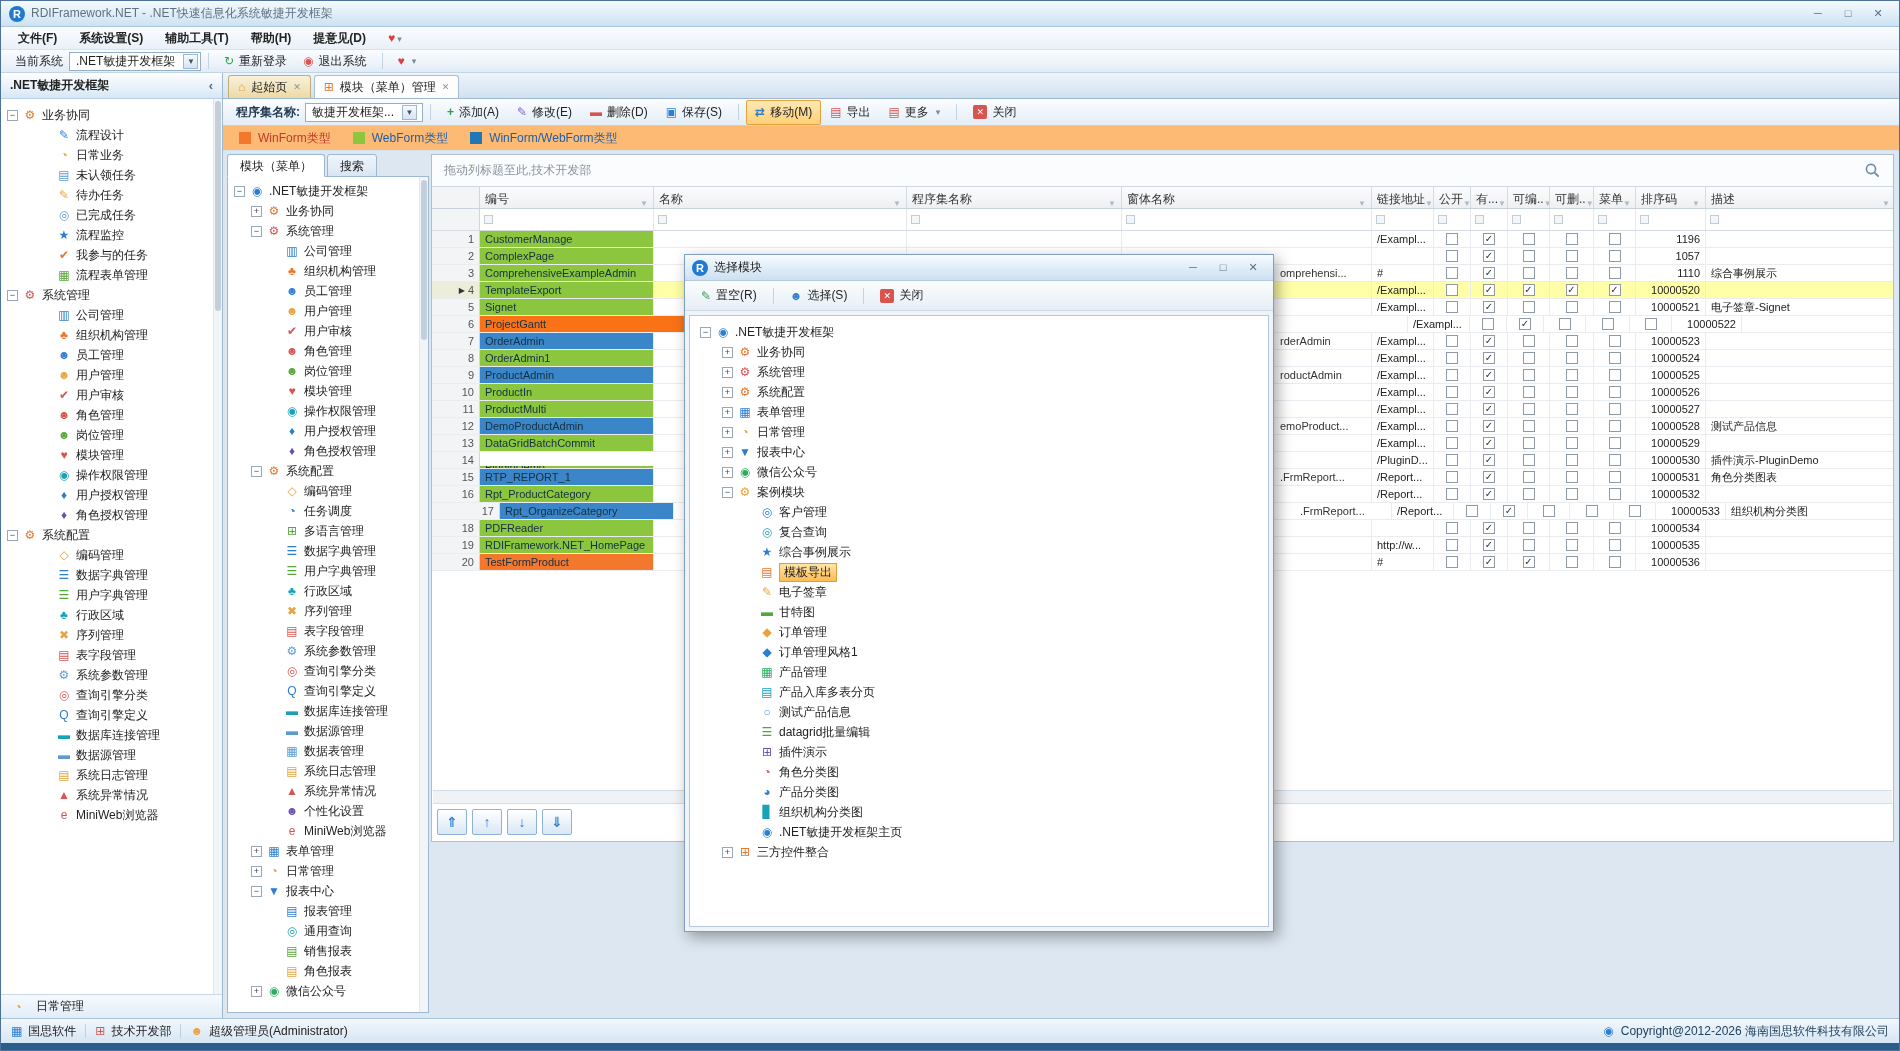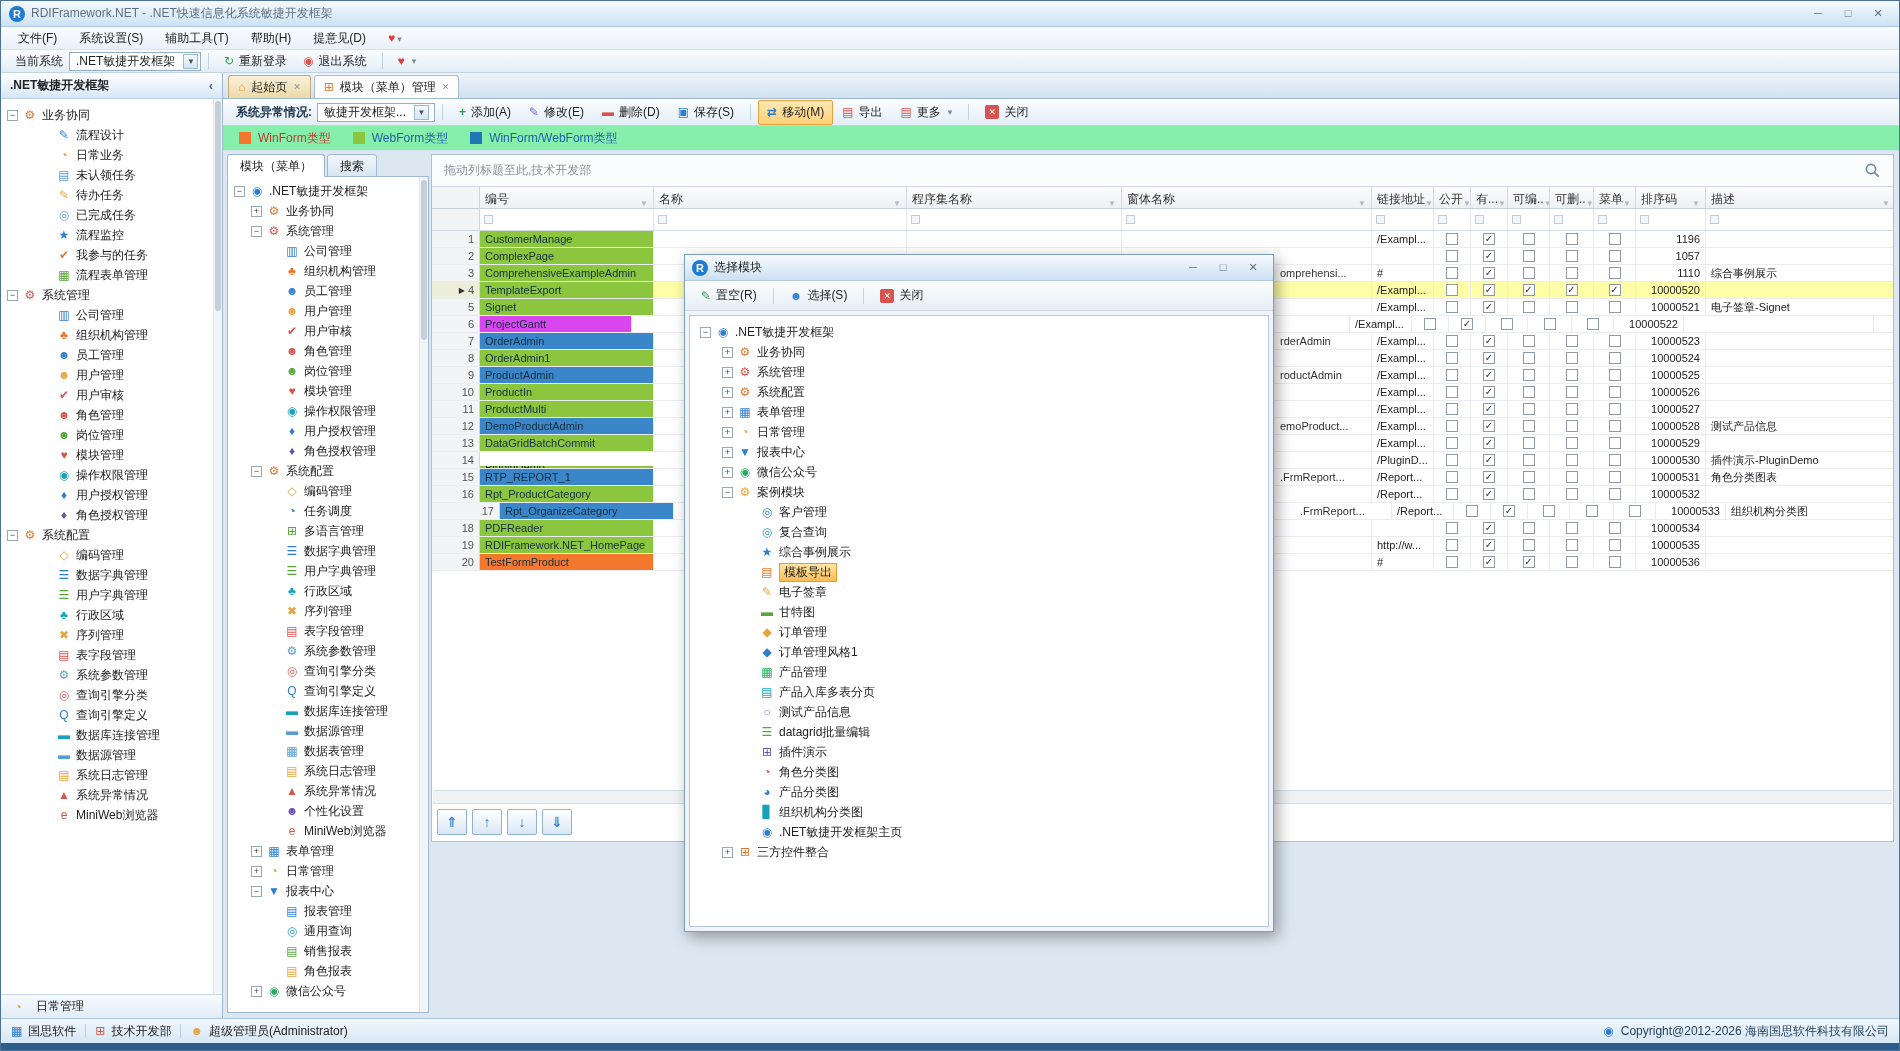--- a/index.html
+++ b/index.html
@@ -14,21 +14,21 @@
   .app-icon { width:16px; height:16px; border-radius:50%; background:#1f7ad4; color:#fff;
     font-size:11px; font-weight:bold; text-align:center; line-height:16px; margin-right:6px; flex:none; }
   .title-text { color:#5f7083; }
   .winbtns { margin-left:auto; display:flex; gap:4px; }
   .winbtn { width:26px; height:18px; text-align:center; line-height:17px; color:#5d6f84; font-size:11px; }
 
   
   .menubar { position:absolute; top:26px; left:0; right:0; height:23px;
     background:linear-gradient(#fbfdff,#e8f0f8); border-bottom:1px solid #d6e2ee;
     display:flex; align-items:center; padding:0 6px; }
-  .menu-item { padding:8px 11px; white-space:nowrap; }
+  .menu-item { padding:8px 11px; white-space:nowrap;font-weight:bold; }
   .heart { color:#e03a3a; font-size:12px; }
   .dd { color:#7a8a9a; font-size:9px; margin-left:2px; }
   .toolbar2 { position:absolute; top:49px; left:0; right:0; height:23px;
     background:linear-gradient(#fbfdff,#e2ecf6); border-bottom:1px solid #c3d4e4;
     display:flex; align-items:center; padding:0 8px; }
   .tlabel { padding:0 6px; white-space:nowrap; }
   .combo { background:#fff; border:1px solid #93afc9; height:19px; display:flex; align-items:center;
     padding:0 2px 0 6px; white-space:nowrap; }
   .combo .cbtn { width:15px; height:15px; margin-left:8px; background:linear-gradient(#f6fbfe,#d4e5f3);
     border:1px solid #9db8d0; font-size:8px; color:#456; text-align:center; line-height:13px; flex:none; }
@@ -70,21 +70,21 @@
 
   .modbar { height:27px; background:linear-gradient(#fbfdff,#e3edf7); border-bottom:1px solid #c2d3e3;
     display:flex; align-items:center; padding:0 8px; }
   .modbar .blabel { font-weight:bold; color:#223a52; padding:0 5px; white-space:nowrap; }
   .mbtn { display:flex; align-items:center; gap:5px; padding:3px 8px; border:1px solid transparent; white-space:nowrap; }
   .mbtn.hl { background:linear-gradient(#ffe9b5,#ffd077); border:1px solid #e6a23c; border-radius:2px; }
   .closebox { width:14px; height:14px; background:#d9534f; color:#fff; font-size:9px; line-height:14px;
     text-align:center; border-radius:2px; flex:none; }
 
   .legendbar { height:25px; display:flex; align-items:center; gap:22px; padding:0 16px;
-    background:#86efac; border-bottom:1px solid #d3dfeb; }
+    background:#fdba74; border-bottom:1px solid #d3dfeb; }
   .leg { display:flex; gap:7px; align-items:center; }
   .leg .sw { width:12px; height:12px; flex:none; }
 
   .workspace { position:absolute; top:78px; left:0; right:0; bottom:0; }
 
   
   .treepanel { position:absolute; left:4px; top:3px; width:202px; bottom:5px; }
   .tp-tabs { height:23px; display:flex; }
   .tp-tab { padding:3px 12px; border:1px solid #9db8d0; background:linear-gradient(#f0f6fb,#d8e6f3);
     border-radius:3px 3px 0 0; margin-right:2px; }
@@ -398,21 +398,21 @@
           <span class="tabx">✕</span>
         </div>
         <div class="tab active">
           <span class="tabic" style="color: rgb(232, 118, 44);">⊞</span>
           <span>模块（菜单）管理</span>
           <span class="tabx">✕</span>
         </div>
       </div>
 
     <div class="modbar">
-      <span class="blabel">系统异常情况:</span>
+      <span class="blabel">程序集名称:</span>
       <div class="combo" style="width:118px;">
         <span>敏捷开发框架...</span>
         <span class="cbtn">▼</span>
       </div>
       <span id="modbtns" style="display:flex;align-items:center;">
           <span class="tsep"></span>
           <div class="mbtn">
             <span class="ic" style="color: rgb(46, 158, 79); font-weight: bold;">+</span>
             <span>添加(A)</span>
           </div>
@@ -918,21 +918,21 @@
               <div class="gcell" style="width: 42px;">
                 <span class="cb"></span>
               </div>
               <div class="gcell sortcell" style="width: 70px;">10000521</div>
               <div class="gcell" style="width: 190px;">电子签章-Signet</div>
             </div>
             <div class="grow">
               <div class="gcell gutter" style="width: 48px;">
                 <span>6</span>
               </div>
-              <div class="gcell codecell" style="width: 152px; background: #d946ef;">ProjectGantt</div>
+              <div class="gcell codecell" style="width: 210px; background: #f97316;">ProjectGantt</div>
               <div class="gcell" style="width: 253px;"></div>
               <div class="gcell" style="width: 215px;"></div>
               <div class="gcell formcell" style="width: 250px;"></div>
               <div class="gcell" style="width: 62px;">/Exampl...</div>
               <div class="gcell" style="width: 37px;">
                 <span class="cb"></span>
               </div>
               <div class="gcell" style="width: 37px;">
                 <span class="cb">✓</span>
               </div>

